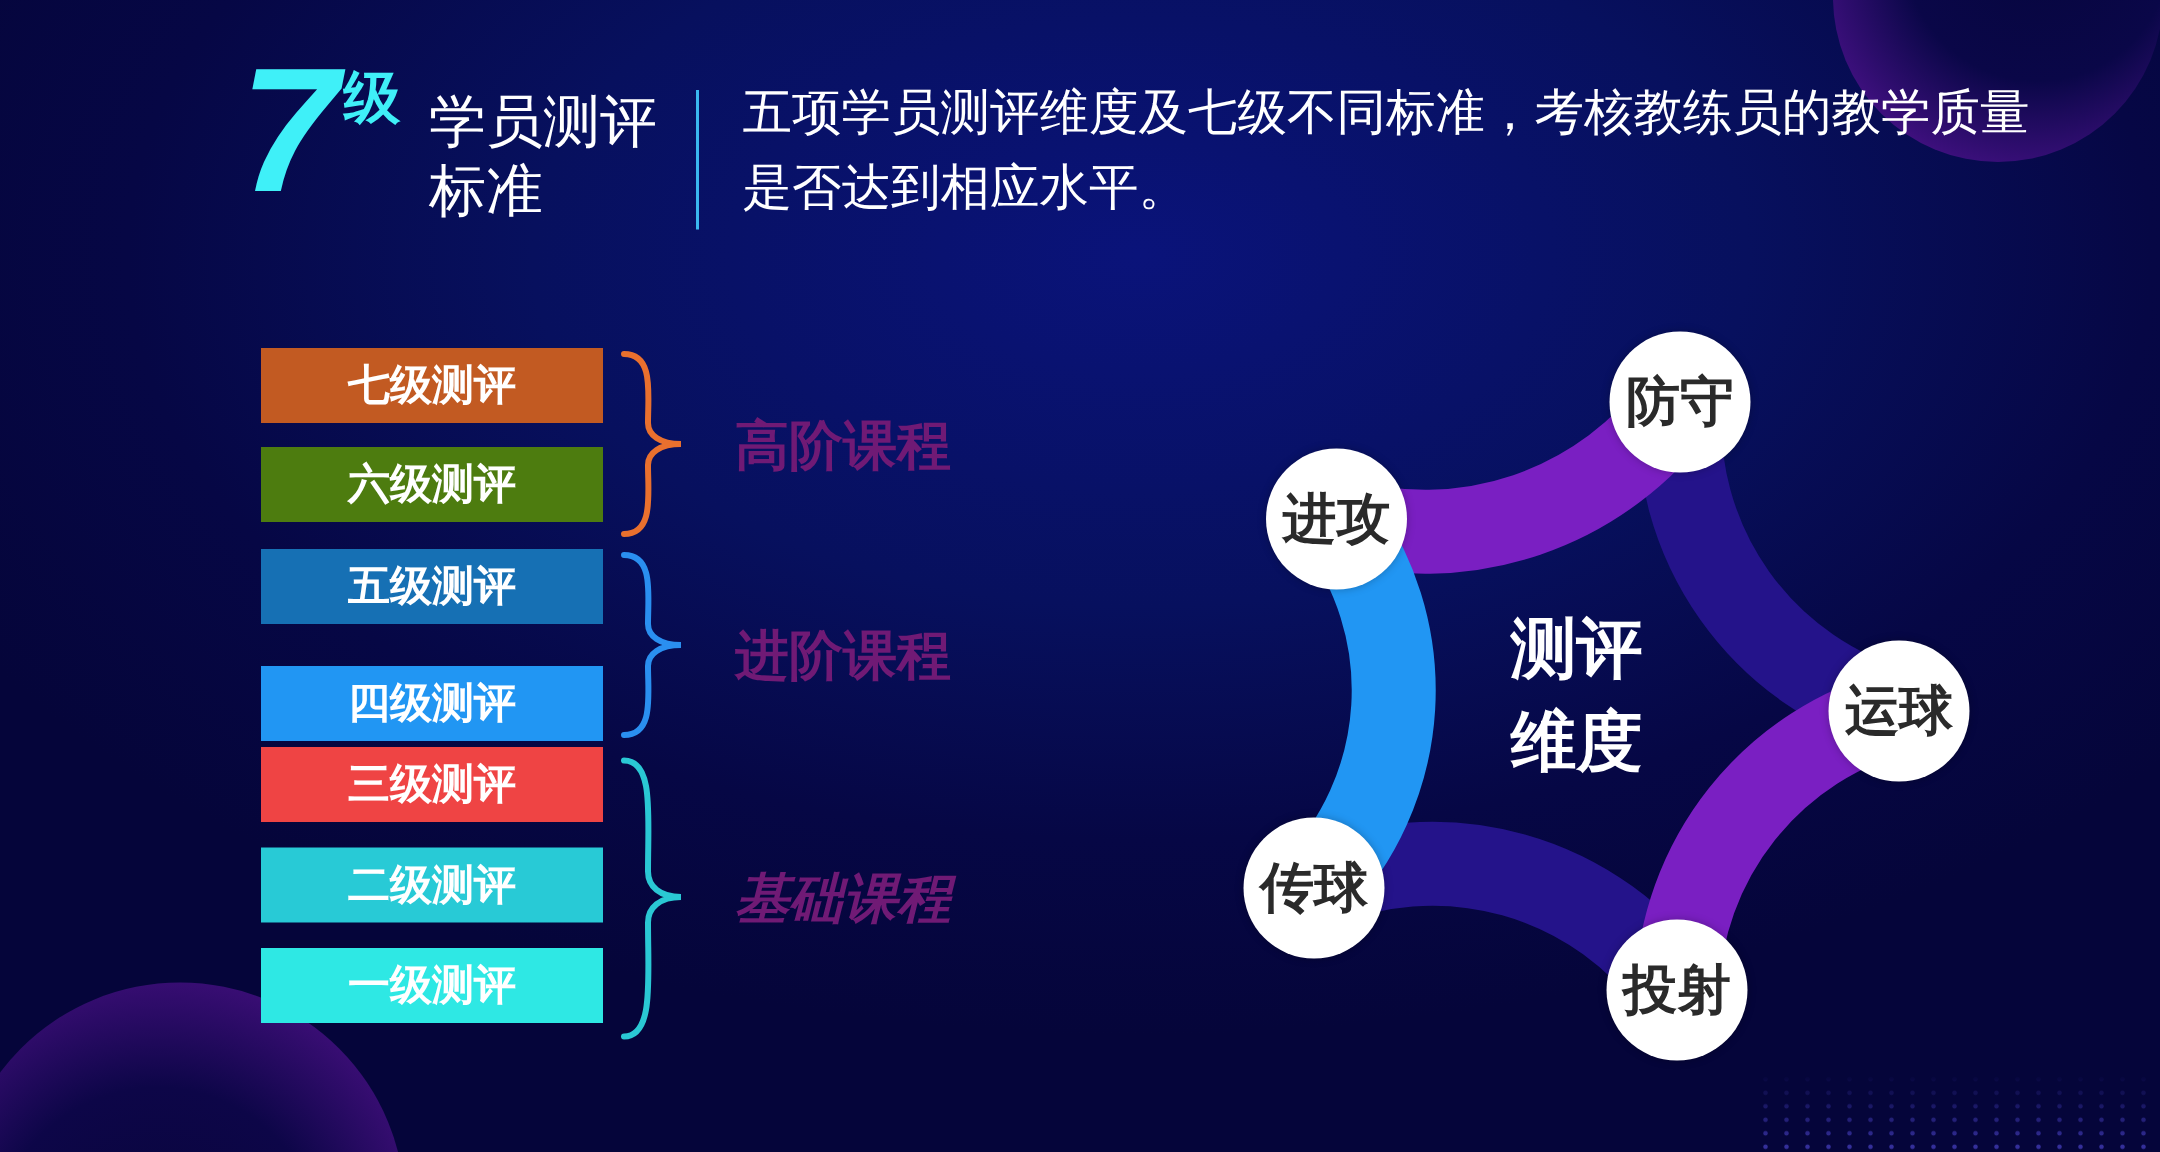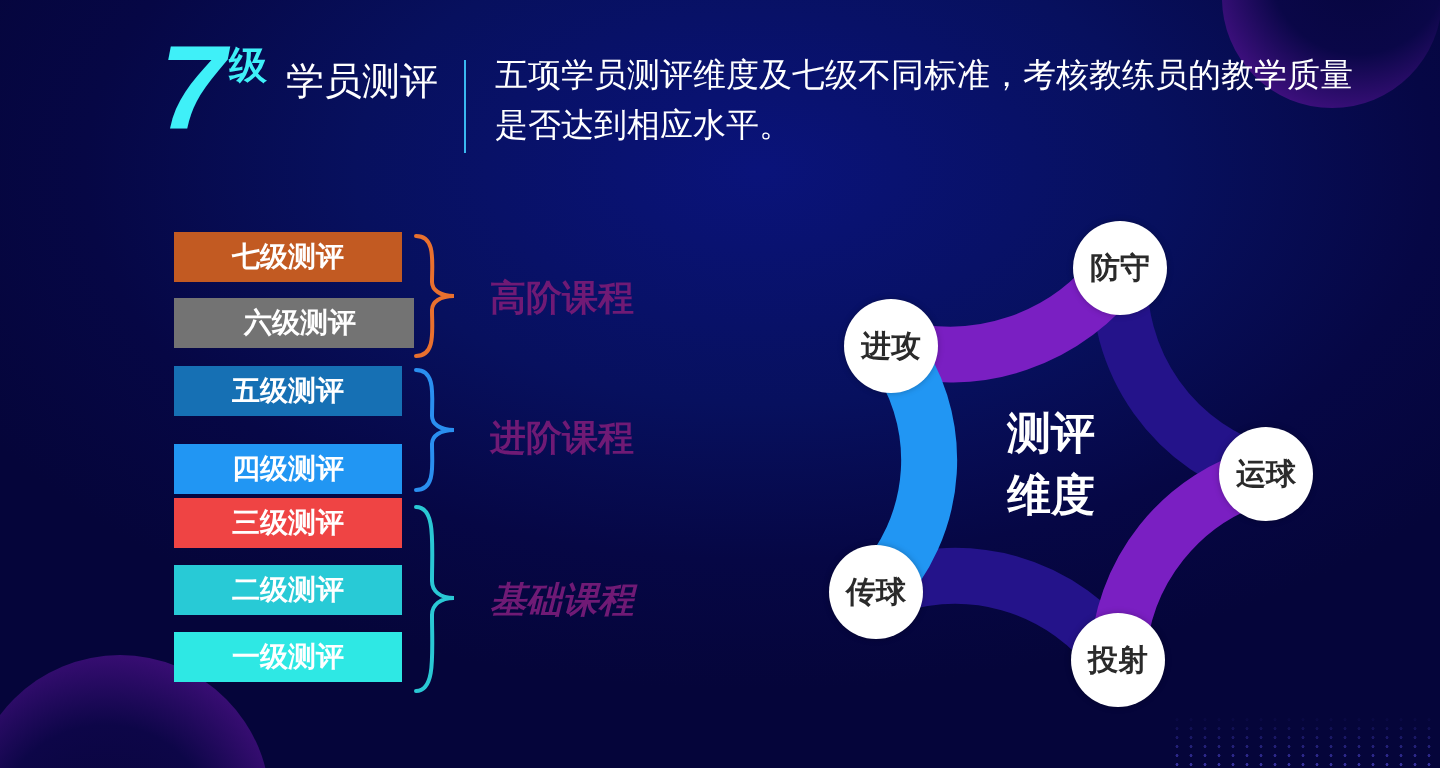--- a/index.html
+++ b/index.html
@@ -46,51 +46,52 @@
     display:flex; align-items:center; justify-content:center;
     font-size:28px; font-weight:bold; color:#fff; letter-spacing:0px;
   }
   .brace { position:absolute; left:410px; }
   .group-label {
     position:absolute; left:490px; font-size:36px; font-weight:bold; color:#701a75; line-height:1;
   }
   .node {
     position:absolute; width:94px; height:94px; border-radius:50%; background:#fff;
     display:flex; align-items:center; justify-content:center;
-    font-size:30px; font-weight:bold; color:#2a2a2a;
+    font-size:36px; font-weight:bold; color:#2a2a2a;
     box-shadow: 0 0 6px rgba(0,0,0,0.25);
   }
   .center-text {
     position:absolute; left:996px; top:402px; width:110px; font-size:44px; font-weight:bold;
     line-height:62px; color:#fff; text-align:center;
   }
   svg { position:absolute; left:0; top:0; }
 </style>
 </head>
 <body>
 
 <div class="sphere-tr"></div>
 <div class="sphere-bl"></div>
 <div class="dots"></div>
 
 <div class="big-seven">7</div>
 <div class="big-ji">级</div>
 <div class="title">
   <div>学员测评</div>
+  <div>标准</div>
 </div>
 <div class="divider"></div>
 <div class="subtitle">
   <div>五项学员测评维度及七级不同标准，考核教练员的教学质量</div>
   <div>是否达到相应水平。</div>
 </div>
 
 <div class="bar" style="top: 232px; background: rgb(194, 90, 34);">
     <span>七级测评</span>
   </div>
-<div class="bar" style="top: 298px; background: #737373; padding-left: 12px;">
+<div class="bar" style="top: 298px; background: #4d7c0f;">
     <span>六级测评</span>
   </div>
 <div class="bar" style="top: 366px; background: rgb(22, 112, 180);">
     <span>五级测评</span>
   </div>
 <div class="bar" style="top: 444px; background: rgb(33, 150, 243);">
     <span>四级测评</span>
   </div>
 <div class="bar" style="top: 498px; background: #ef4444;">
     <span>三级测评</span>

